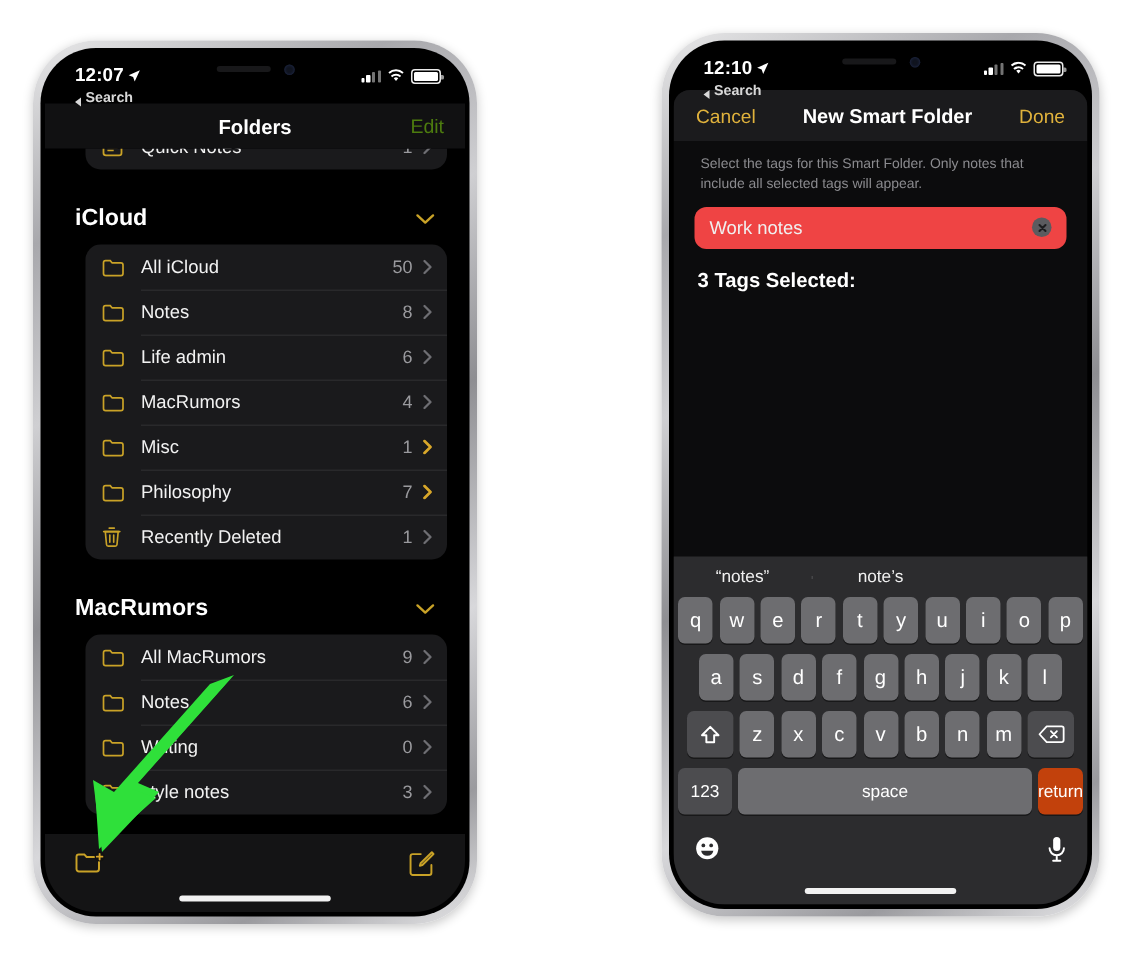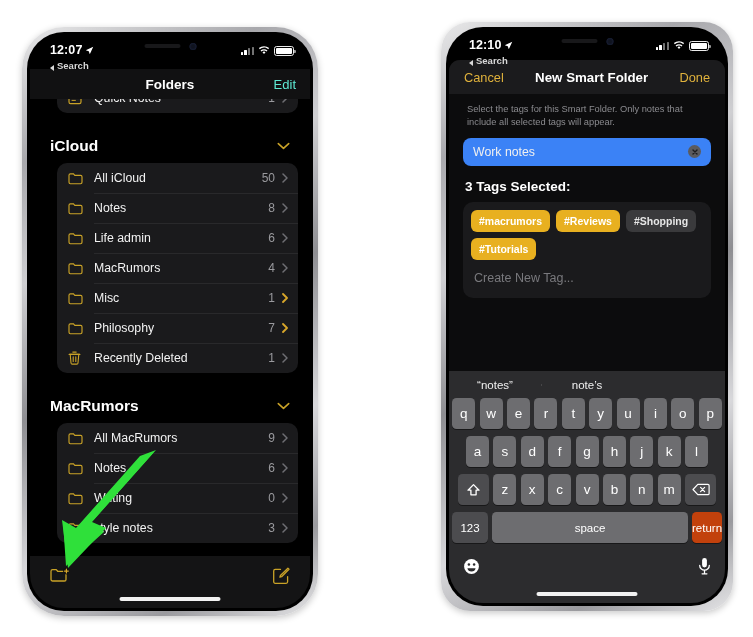--- a/index.html
+++ b/index.html
@@ -28,21 +28,21 @@
     border-radius:37px;
     overflow:hidden;
   }
   .screen{
     position:absolute;inset:3px;
     background:#000000;
     border-radius:34px;
     overflow:hidden;
   }
   #phone-left{left:22px;top:27px;width:296px;height:589px;}
-  #phone-right{left:441px;top:22px;width:292px;height:589px;border-radius:29px;}
+  #phone-right{left:441px;top:22px;width:292px;height:589px;}
 
   
   .notch{
     position:absolute;top:0;left:50%;transform:translateX(-50%);
     width:103px;height:22px;background:#000;
     border-bottom-left-radius:14px;border-bottom-right-radius:14px;
     z-index:30;display:flex;align-items:center;justify-content:center;gap:9px;
   }
   .speaker{width:36px;height:4px;border-radius:2px;background:#18181a;}
   .frontcam{width:7px;height:7px;border-radius:50%;background:#10141f;
@@ -82,21 +82,21 @@
   
   .notes-body{position:absolute;inset:0;background:#000;}
   .nav-title{
     position:absolute;top:34px;left:0;right:0;height:30px;z-index:20;
     background:#111112;
     display:flex;align-items:center;justify-content:center;
     border-bottom:0;
   }
   .nav-title .t{color:#fff;font-size:13.5px;font-weight:700;}
   .nav-edit{position:absolute;right:14px;top:50%;transform:translateY(-50%);
-    color:#5eead4;font-size:13px;font-weight:400;}
+    color:#4d7c0f;font-size:13px;font-weight:400;}
 
   .scroller{position:absolute;top:64px;left:0;right:0;bottom:52px;overflow:hidden;}
   .group{margin:0 12px 16px 27px;background:#1a1a1c;border-radius:10px;overflow:hidden;}
   .group.clipped{margin-top:-16px;border-radius:10px;}
   .row{
     display:flex;align-items:center;height:30px;padding:0 10px 0 11px;position:relative;
   }
   .row + .row::before{
     content:"";position:absolute;left:37px;right:0;top:0;height:1px;background:#29292b;
   }
@@ -123,21 +123,21 @@
 
   
   .sheet{position:absolute;top:30px;left:0;right:0;bottom:0;background:#0c0c0d;
     border-top-left-radius:11px;border-top-right-radius:11px;overflow:hidden;}
   .sheet-hd{height:34px;display:flex;align-items:center;justify-content:space-between;
     padding:0 15px;background:#1b1b1d;}
   .sheet-hd .side{color:#e0b23c;font-size:12.8px;}
   .sheet-hd .ttl{color:#fff;font-size:13.3px;font-weight:700;}
   .sheet-desc{color:#8b8b8f;font-size:9.3px;line-height:1.45;padding:9px 18px 8px 18px;}
   .field{
-    margin:0 14px;height:28px;background:#3b82f6;border-radius:8px;
+    margin:0 14px;height:28px;background:#ef4444;border-radius:8px;
     display:flex;align-items:center;padding:0 10px;box-sizing:border-box;
   }
   .field .val{flex:1;color:#f0f0f0;font-size:12.3px;}
   .clearbtn{width:13px;height:13px;border-radius:50%;background:#5b5b5f;
     display:flex;align-items:center;justify-content:center;}
   .tags-hd{color:#fff;font-size:13.5px;font-weight:700;padding:13px 16px 8px 16px;}
   .tags-card{margin:0 14px;background:#1a1a1c;border-radius:10px;padding:8px 8px 4px 8px;}
   .tagwrap{display:flex;flex-wrap:wrap;gap:6px;}
   .tag{
     font-size:10.5px;font-weight:700;padding:5px 8px;border-radius:6px;white-space:nowrap;
@@ -465,29 +465,20 @@
               <span class="val">Work notes</span>
               <span class="clearbtn">
                 <svg width="8" height="8" viewBox="0 0 8 8">
                   <path d="M2 2l4 4M6 2l-4 4" stroke="#1c1c1e" stroke-width="1.4" stroke-linecap="round"></path>
                 </svg>
               </span>
             </div>
 
             <div class="tags-hd">3 Tags Selected:</div>
 
-            <div class="tags-card">
-              <div class="tagwrap">
-                <span class="tag on">#macrumors</span>
-                <span class="tag on">#Reviews</span>
-                <span class="tag off">#Shopping</span>
-                <span class="tag on">#Tutorials</span>
-              </div>
-              <div class="newtag">Create New Tag...</div>
-            </div>
           </div>
 
           <div class="kb">
             <div class="predict">
               <div>“notes”</div>
               <div>note’s</div>
               <div></div>
             </div>
 
             <div class="kbrow">

